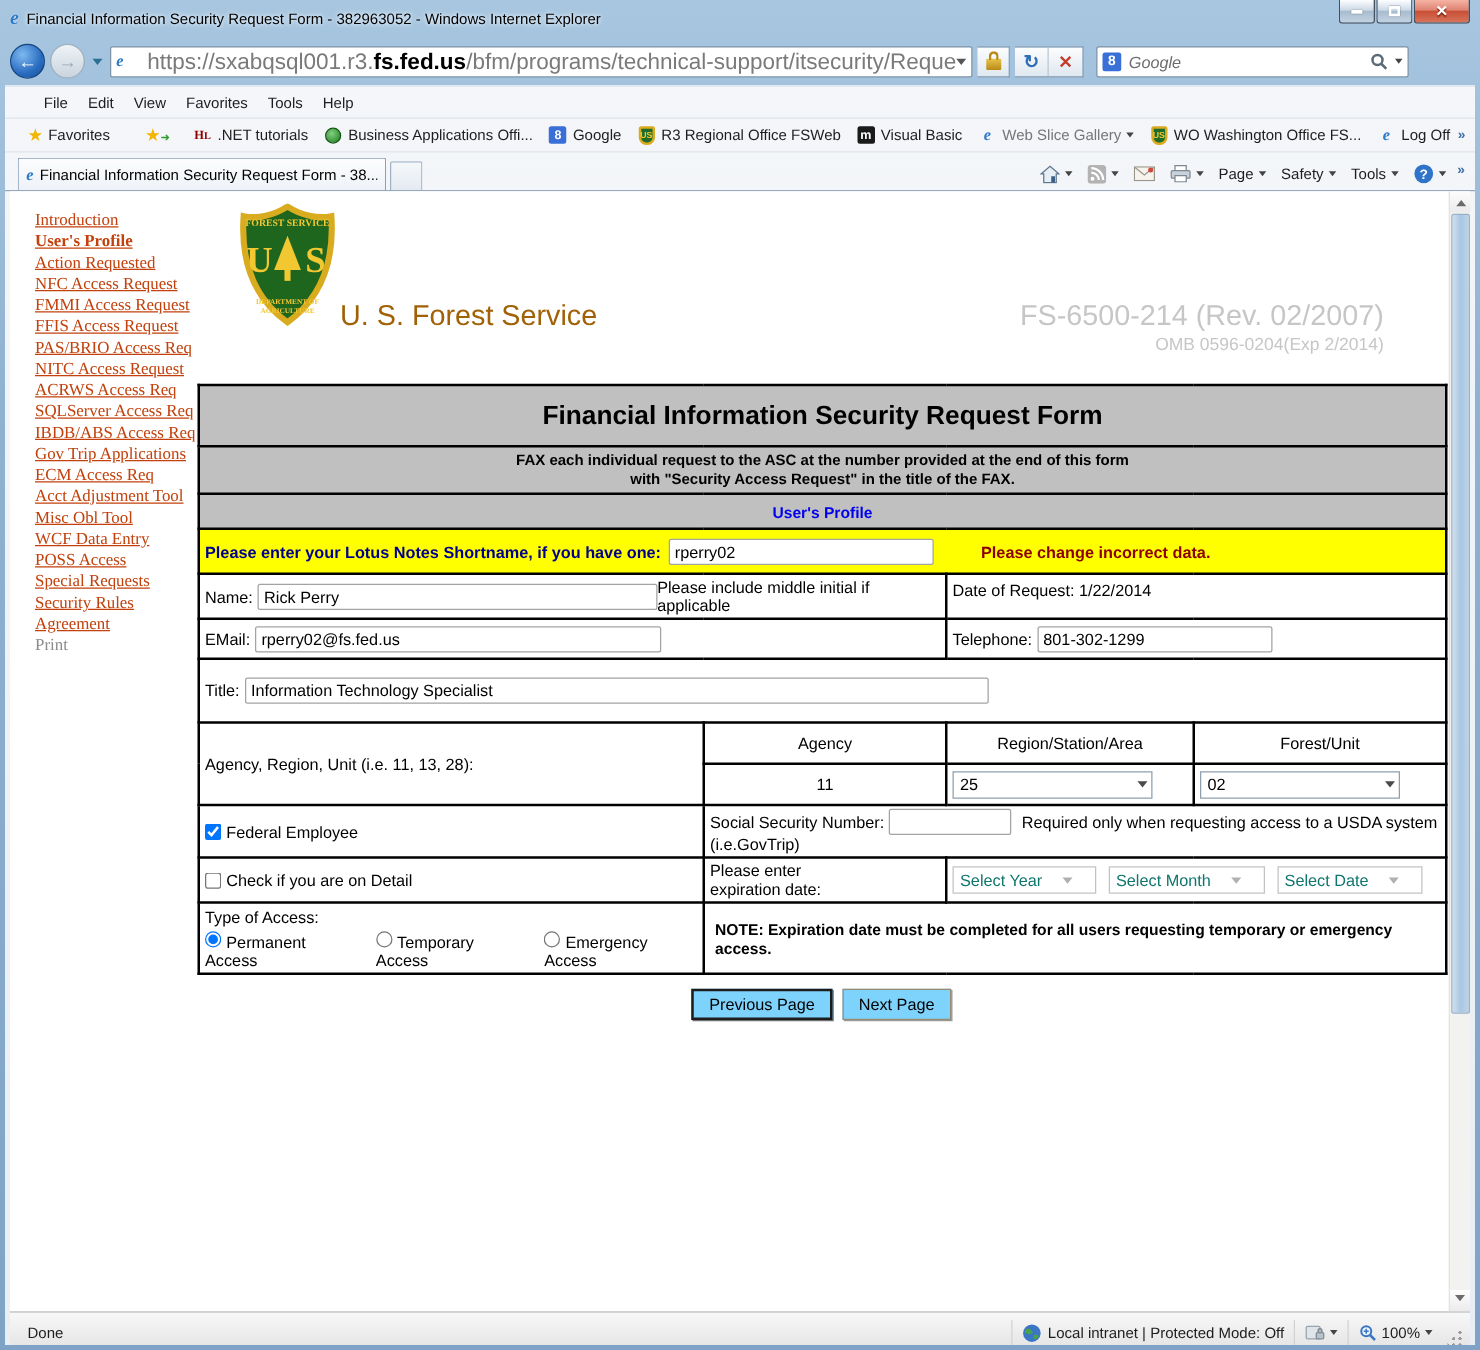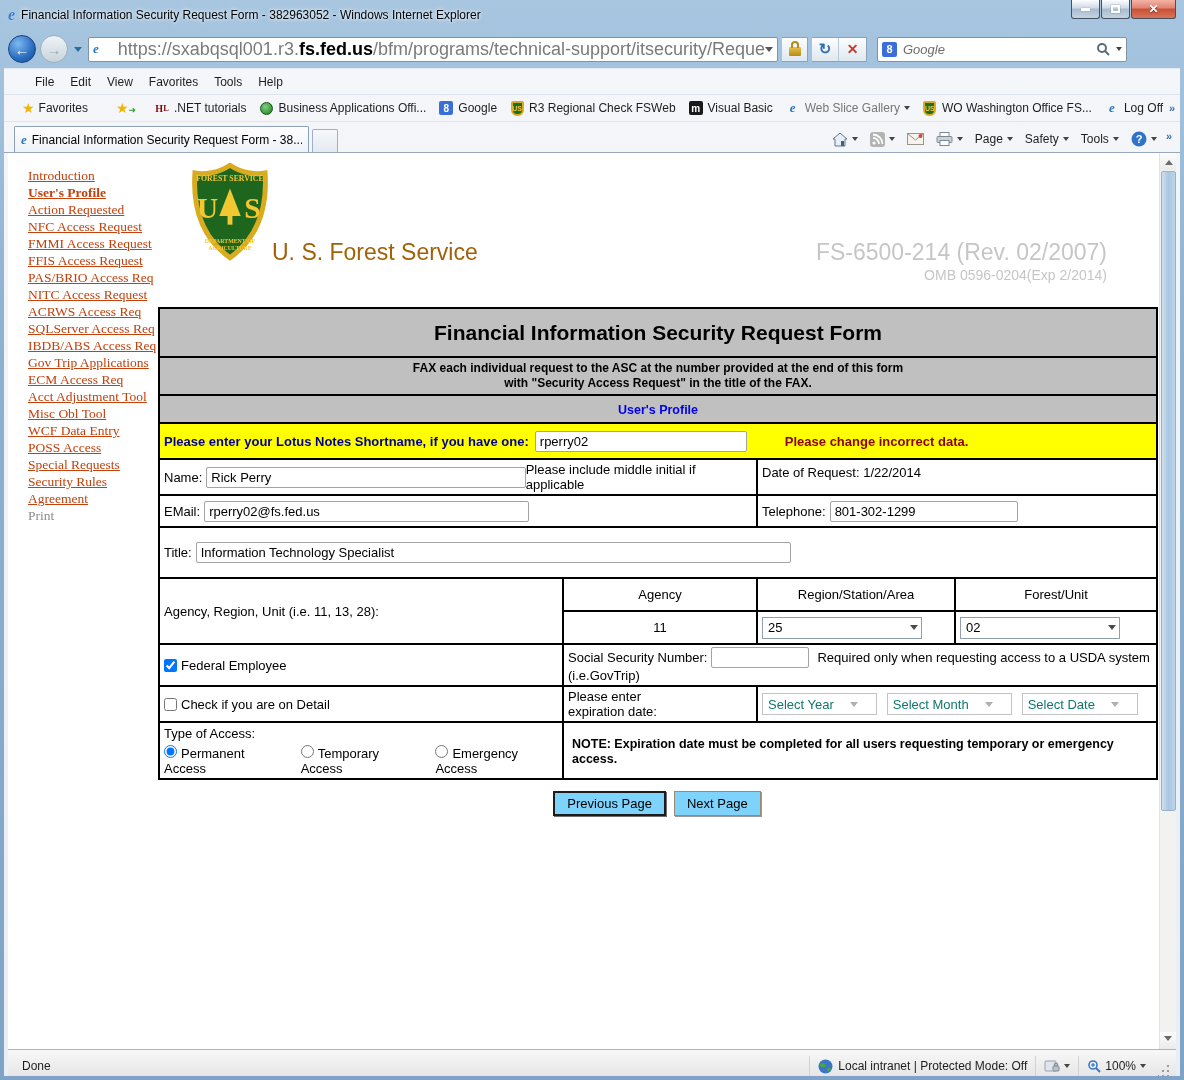--- a/index.html
+++ b/index.html
@@ -228,21 +228,21 @@
       <span class="fav-link">
           <span class="ico">
             <span class="ico-g8">8</span>
           </span>
           <span>Google</span>
         </span>
       <span class="fav-link">
           <span class="ico">
             <span class="ico-shield">US</span>
           </span>
-          <span>R3 Regional Check FSWeb</span>
+          <span>R3 Regional Office FSWeb</span>
         </span>
       <span class="fav-link">
           <span class="ico">
             <span class="ico-m">m</span>
           </span>
           <span>Visual Basic</span>
         </span>
       <span class="fav-link gray-link">
           <span class="ico">
             <span class="ico-e">e</span>

